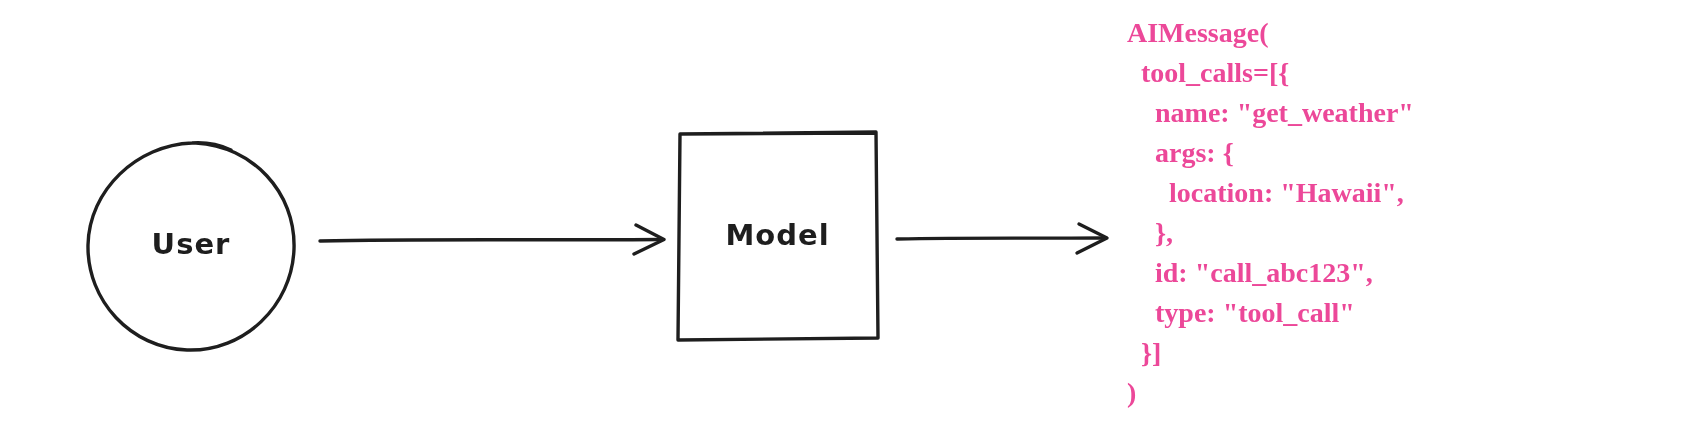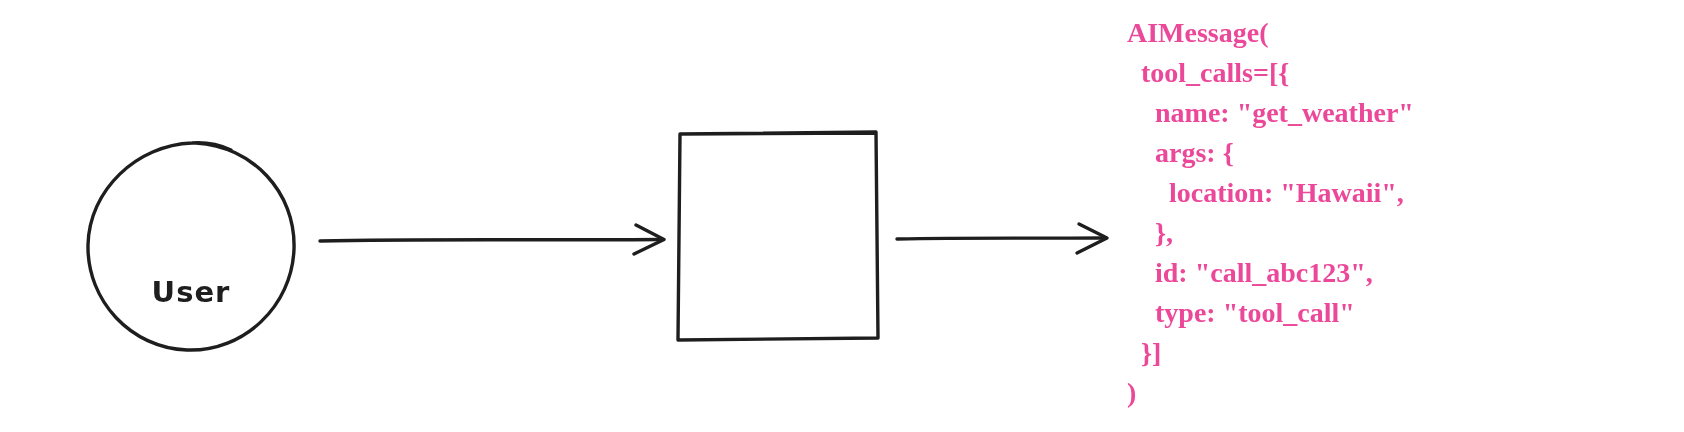--- a/index.html
+++ b/index.html
@@ -36,21 +36,20 @@
     color: var(--ink);
     font-family: "DejaVu Sans", "Liberation Sans", sans-serif;
     font-weight: bold;
     white-space: nowrap;
   }
   .user-label {
     left: 87px; top: 227px; width: 208px;
     text-align: center;
     font-size: 29px;
     letter-spacing: 1px;
-    margin-top: 48px;
   }
   .request-label {
     left: 300px; top: 120px; width: 360px;
     text-align: center;
     font-size: 27px;
     line-height: 50px;
   }
   .model-label {
     left: 677px; top: 218px; width: 201px;
     text-align: center;
@@ -87,20 +86,21 @@
 
     <path d="M 680,134 L 876,132 L 878,338 L 678,340 L 680,134 L 876,133"></path>
 
     <path d="M 897,239 C 970,237.5 1035,238.5 1103,238"></path>
     <path d="M 1079,224 L 1107,238 L 1077,253"></path>
   </svg>
 
   <div class="hand user-label">User</div>
 
 
+  <div class="hand model-label">Model</div>
 
   <div class="code-block">
     <div class="code-line">AIMessage(</div>
     <div class="code-line">  tool_calls=[{</div>
     <div class="code-line">    name: "get_weather"</div>
     <div class="code-line">    args: {</div>
     <div class="code-line">      location: "Hawaii",</div>
     <div class="code-line">    },</div>
     <div class="code-line">    id: "call_abc123",</div>
     <div class="code-line">    type: "tool_call"</div>

